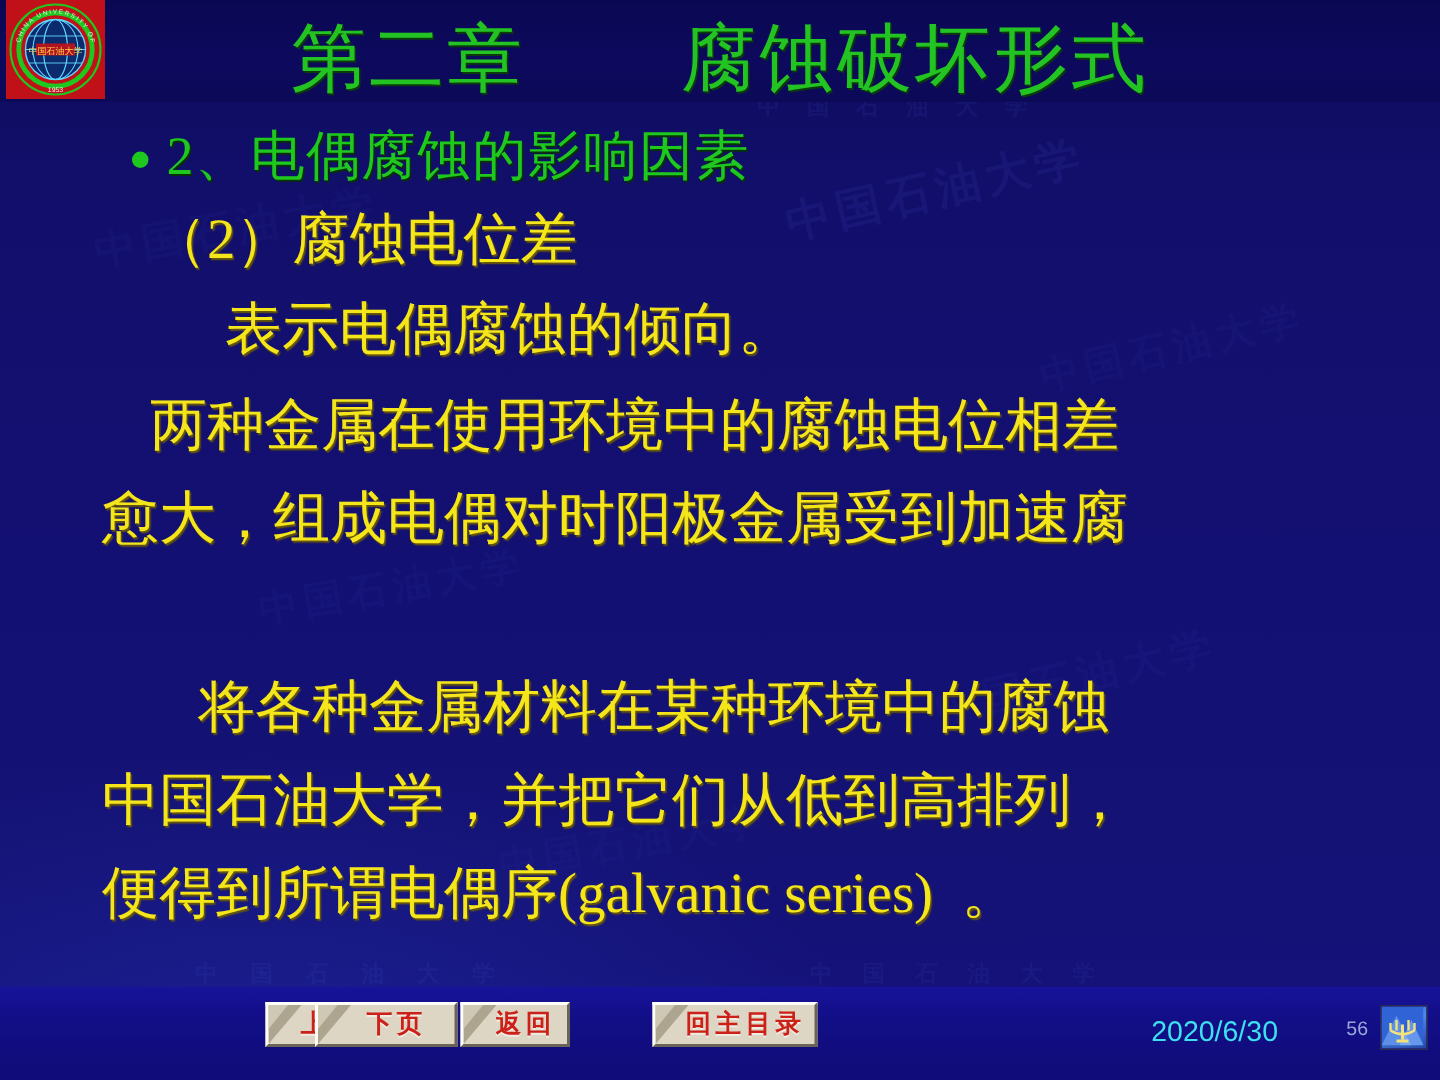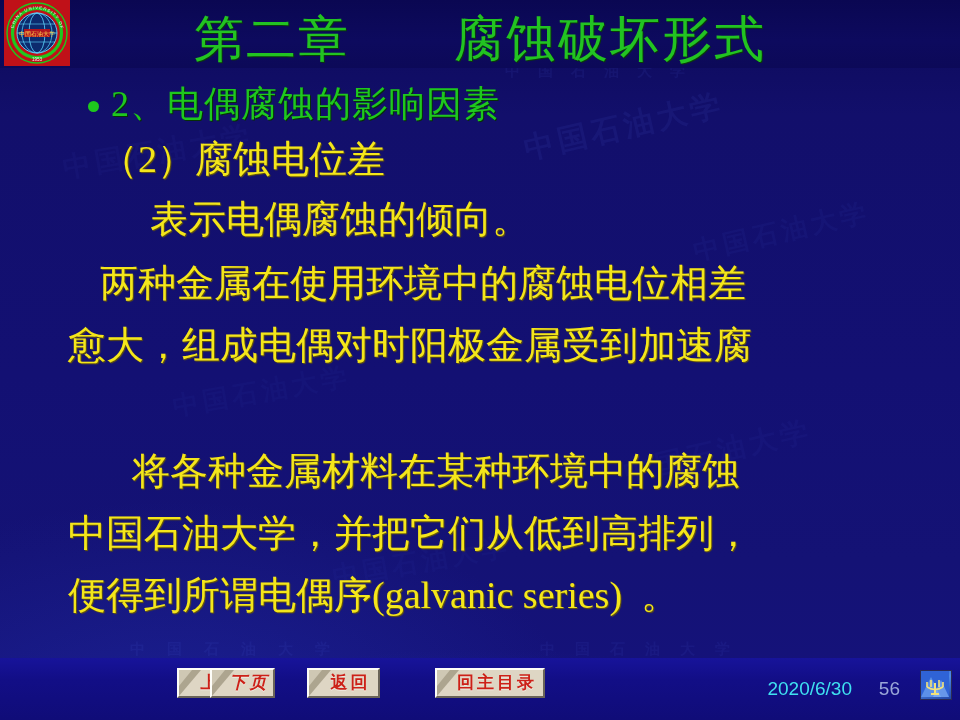--- a/index.html
+++ b/index.html
@@ -176,24 +176,24 @@
     position: absolute;
     right: 108px;
     top: 20px;
     color: #3fe0f0;
     font-size: 19px;
     font-family: "Liberation Sans", "DejaVu Sans", sans-serif;
     letter-spacing: 0px;
   }
   .footer-page {
     position: absolute;
-    right: 60px;
+    right: 48px;
     top: 20px;
     color: #9aa6d8;
-    font-size: 19px;
+    font-size: 13px;
     font-family: "Liberation Sans", "DejaVu Sans", sans-serif;
   }
   .footer-icon {
     position: absolute;
     right: 8px;
     top: 12px;
     width: 30px;
     height: 28px;
     border: 1px solid #2a2a55;
     background: linear-gradient(160deg,#2d5fd0 0%, #4d8ae8 40%, #2246a8 100%);
@@ -263,21 +263,21 @@
   </div>
 
   <div class="footer">
 
     <div class="navbtn" style="left:133px; width:73px;margin-left:44px;">
       <span class="corner"></span>
       <span class="corner2"></span>
       <span class="lbl">上页</span>
     </div>
 
-    <div class="navbtn" style="left:210px; width:65px;font-style:italic;">
+    <div class="navbtn" style="left:210px; width:95px;">
       <span class="corner"></span>
       <span class="corner2"></span>
       <span class="lbl">下页</span>
     </div>
 
     <div class="navbtn" style="left:307px; width:73px;">
       <span class="corner"></span>
       <span class="corner2"></span>
       <span class="lbl">返回</span>
     </div>

